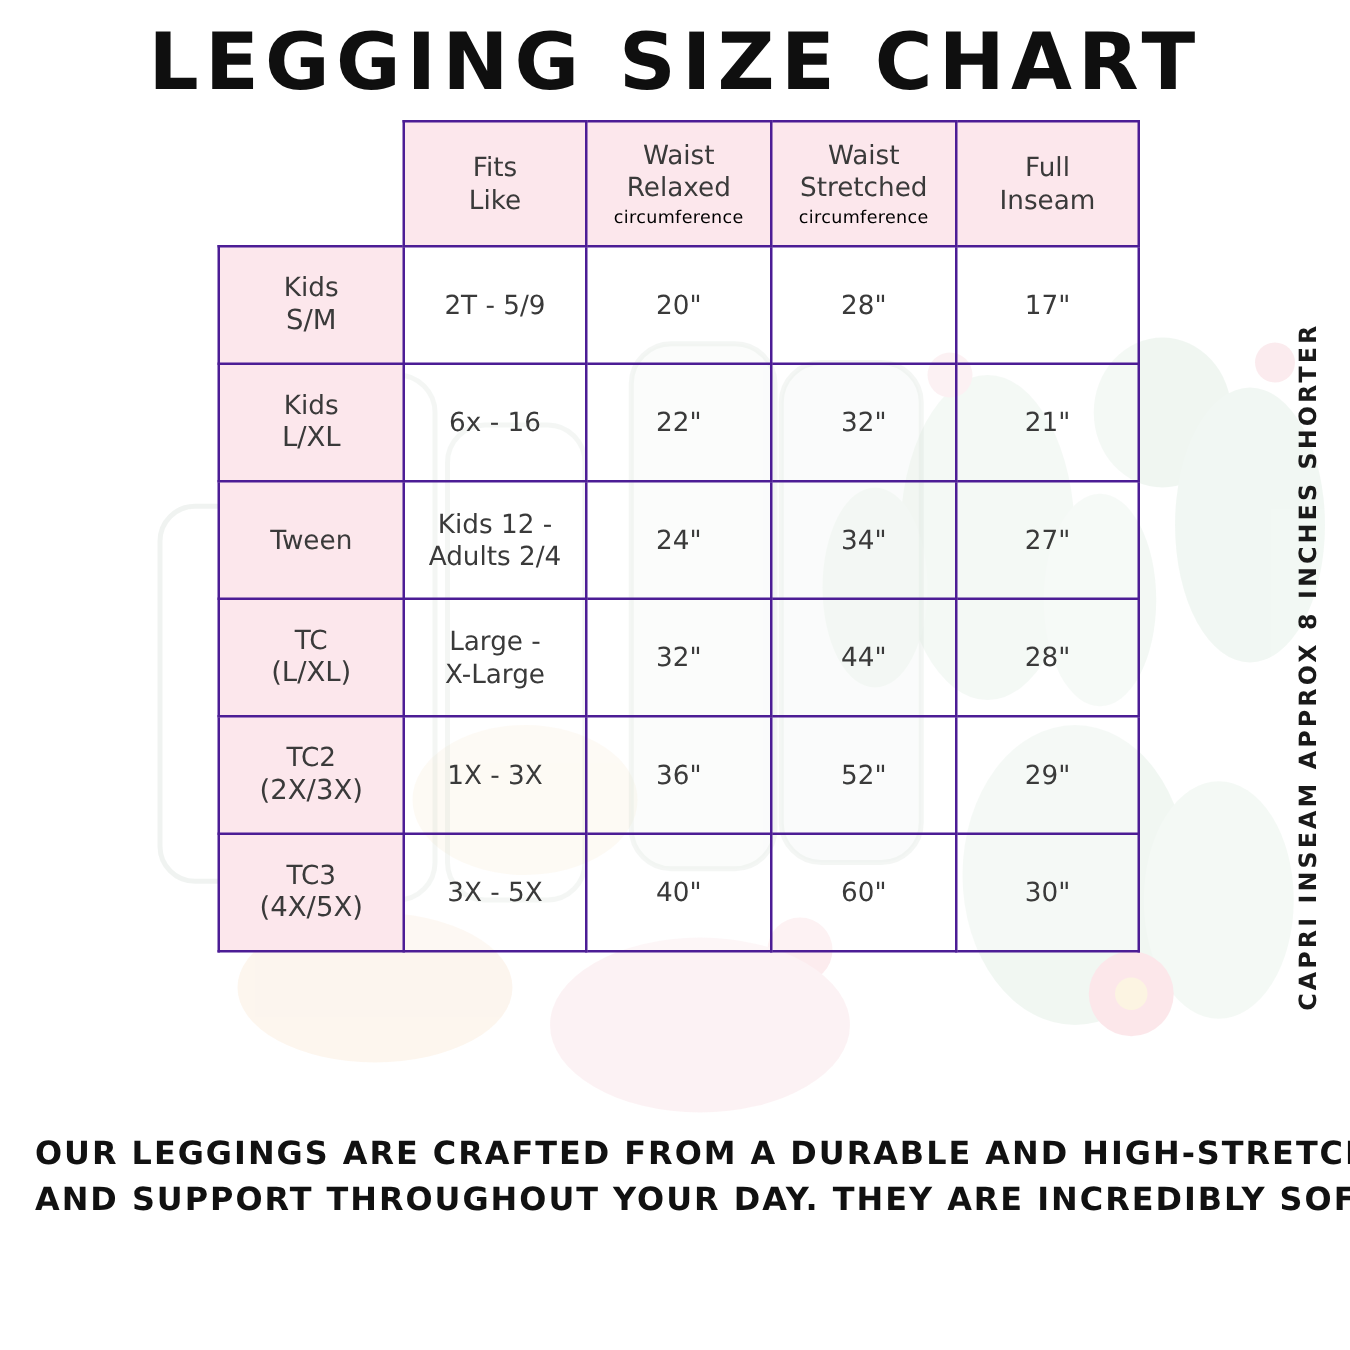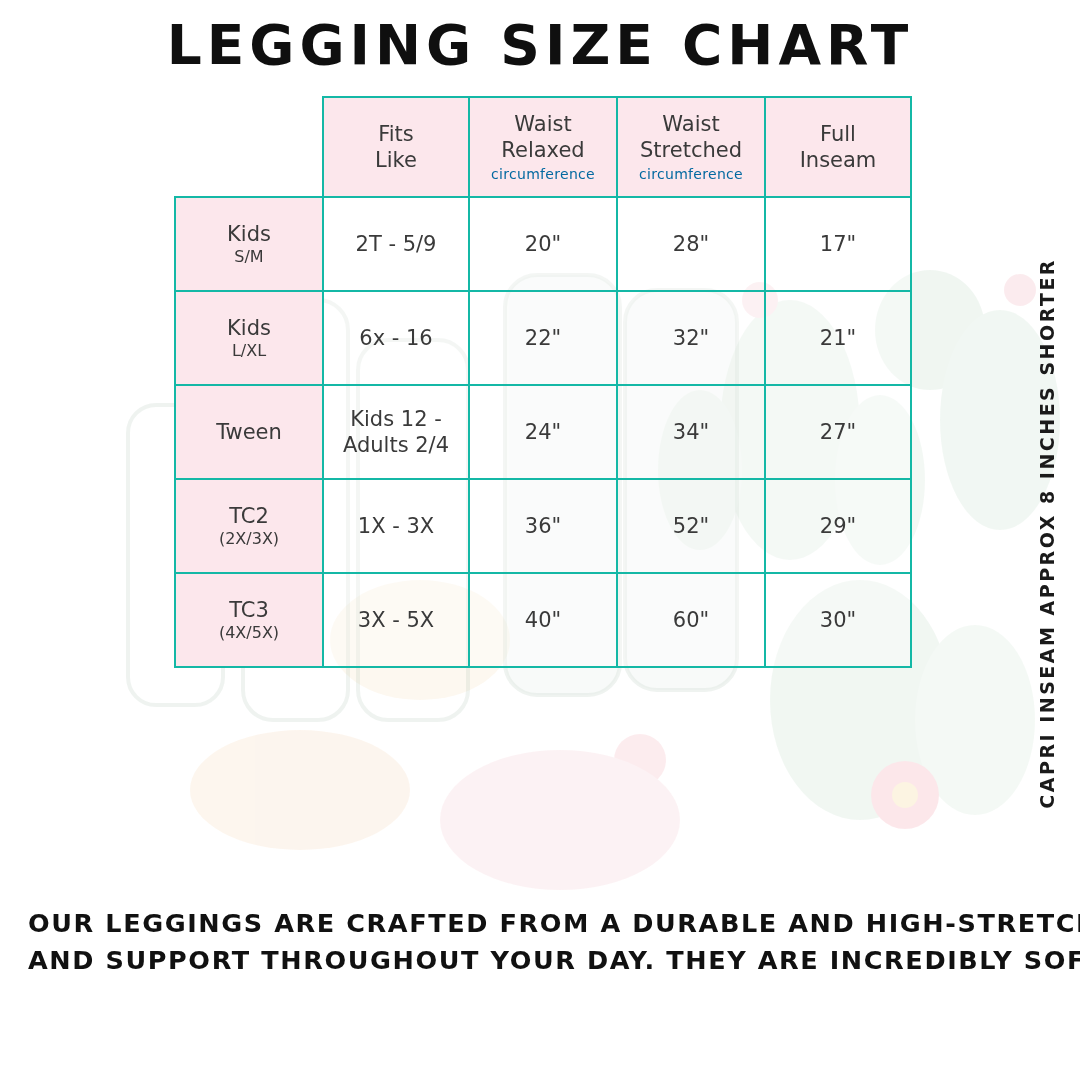--- a/index.html
+++ b/index.html
@@ -34,38 +34,38 @@
 
   
   #title {
     position: absolute;
     top: 18px;
     left: 0;
     width: 1080px;
     text-align: center;
     font-family: "DejaVu Sans", sans-serif;
     font-weight: bold;
-    font-size: 55px;
+    font-size: 63px;
     letter-spacing: 5px;
     color: #0f0f0f;
     line-height: 1;
   }
 
   
   #chart {
     position: absolute;
     left: 174px;
     top: 96px;
     width: 736px;
     border-collapse: collapse;
     table-layout: fixed;
   }
 
   #chart td, #chart th {
-    border: 2px solid #14b8a6;
+    border: 2px solid #4c1d95;
     text-align: center;
     vertical-align: middle;
     font-weight: normal;
     color: #3a3a3a;
     font-size: 21px;
     line-height: 1.25;
     padding: 4px 2px;
     background: rgba(255,255,255,0.30);
   }
 
@@ -87,33 +87,33 @@
     background: #fce7ec !important;
     height: 100px;
     font-size: 23px;
     color: #4a4a4a;
     line-height: 1.2;
   }
   .hdr .sub {
     display: block;
     font-size: 14px;
     letter-spacing: .3px;
-    color: #0369a1;
+    color: #000000;
     margin-top: 2px;
   }
 
   
   .rowlabel {
     background: #fce7ec !important;
     font-size: 23px;
     color: #4a4a4a;
   }
   .rowlabel .sub2 {
     display: block;
-    font-size: 16px;
+    font-size: 22px;
   }
 
   .body-row td { height: 94px; }
 
   .fits .two {
     display: block;
   }
 
   
   #side-note {
@@ -250,20 +250,33 @@
         <td class="fits">
           <span class="two">Kids 12 -</span>
           <span class="two">Adults 2/4</span>
         </td>
         <td>24"</td>
         <td>34"</td>
         <td>27"</td>
       </tr>
       <tr class="body-row">
         <td class="rowlabel">
+          <span>TC</span>
+          <span class="sub2">(L/XL)</span>
+        </td>
+        <td class="fits">
+          <span class="two">Large -</span>
+          <span class="two">X-Large</span>
+        </td>
+        <td>32"</td>
+        <td>44"</td>
+        <td>28"</td>
+      </tr>
+      <tr class="body-row">
+        <td class="rowlabel">
           <span>TC2</span>
           <span class="sub2">(2X/3X)</span>
         </td>
         <td class="fits">
           <span class="two">1X - 3X</span>
           <span class="two"></span>
         </td>
         <td>36"</td>
         <td>52"</td>
         <td>29"</td>

